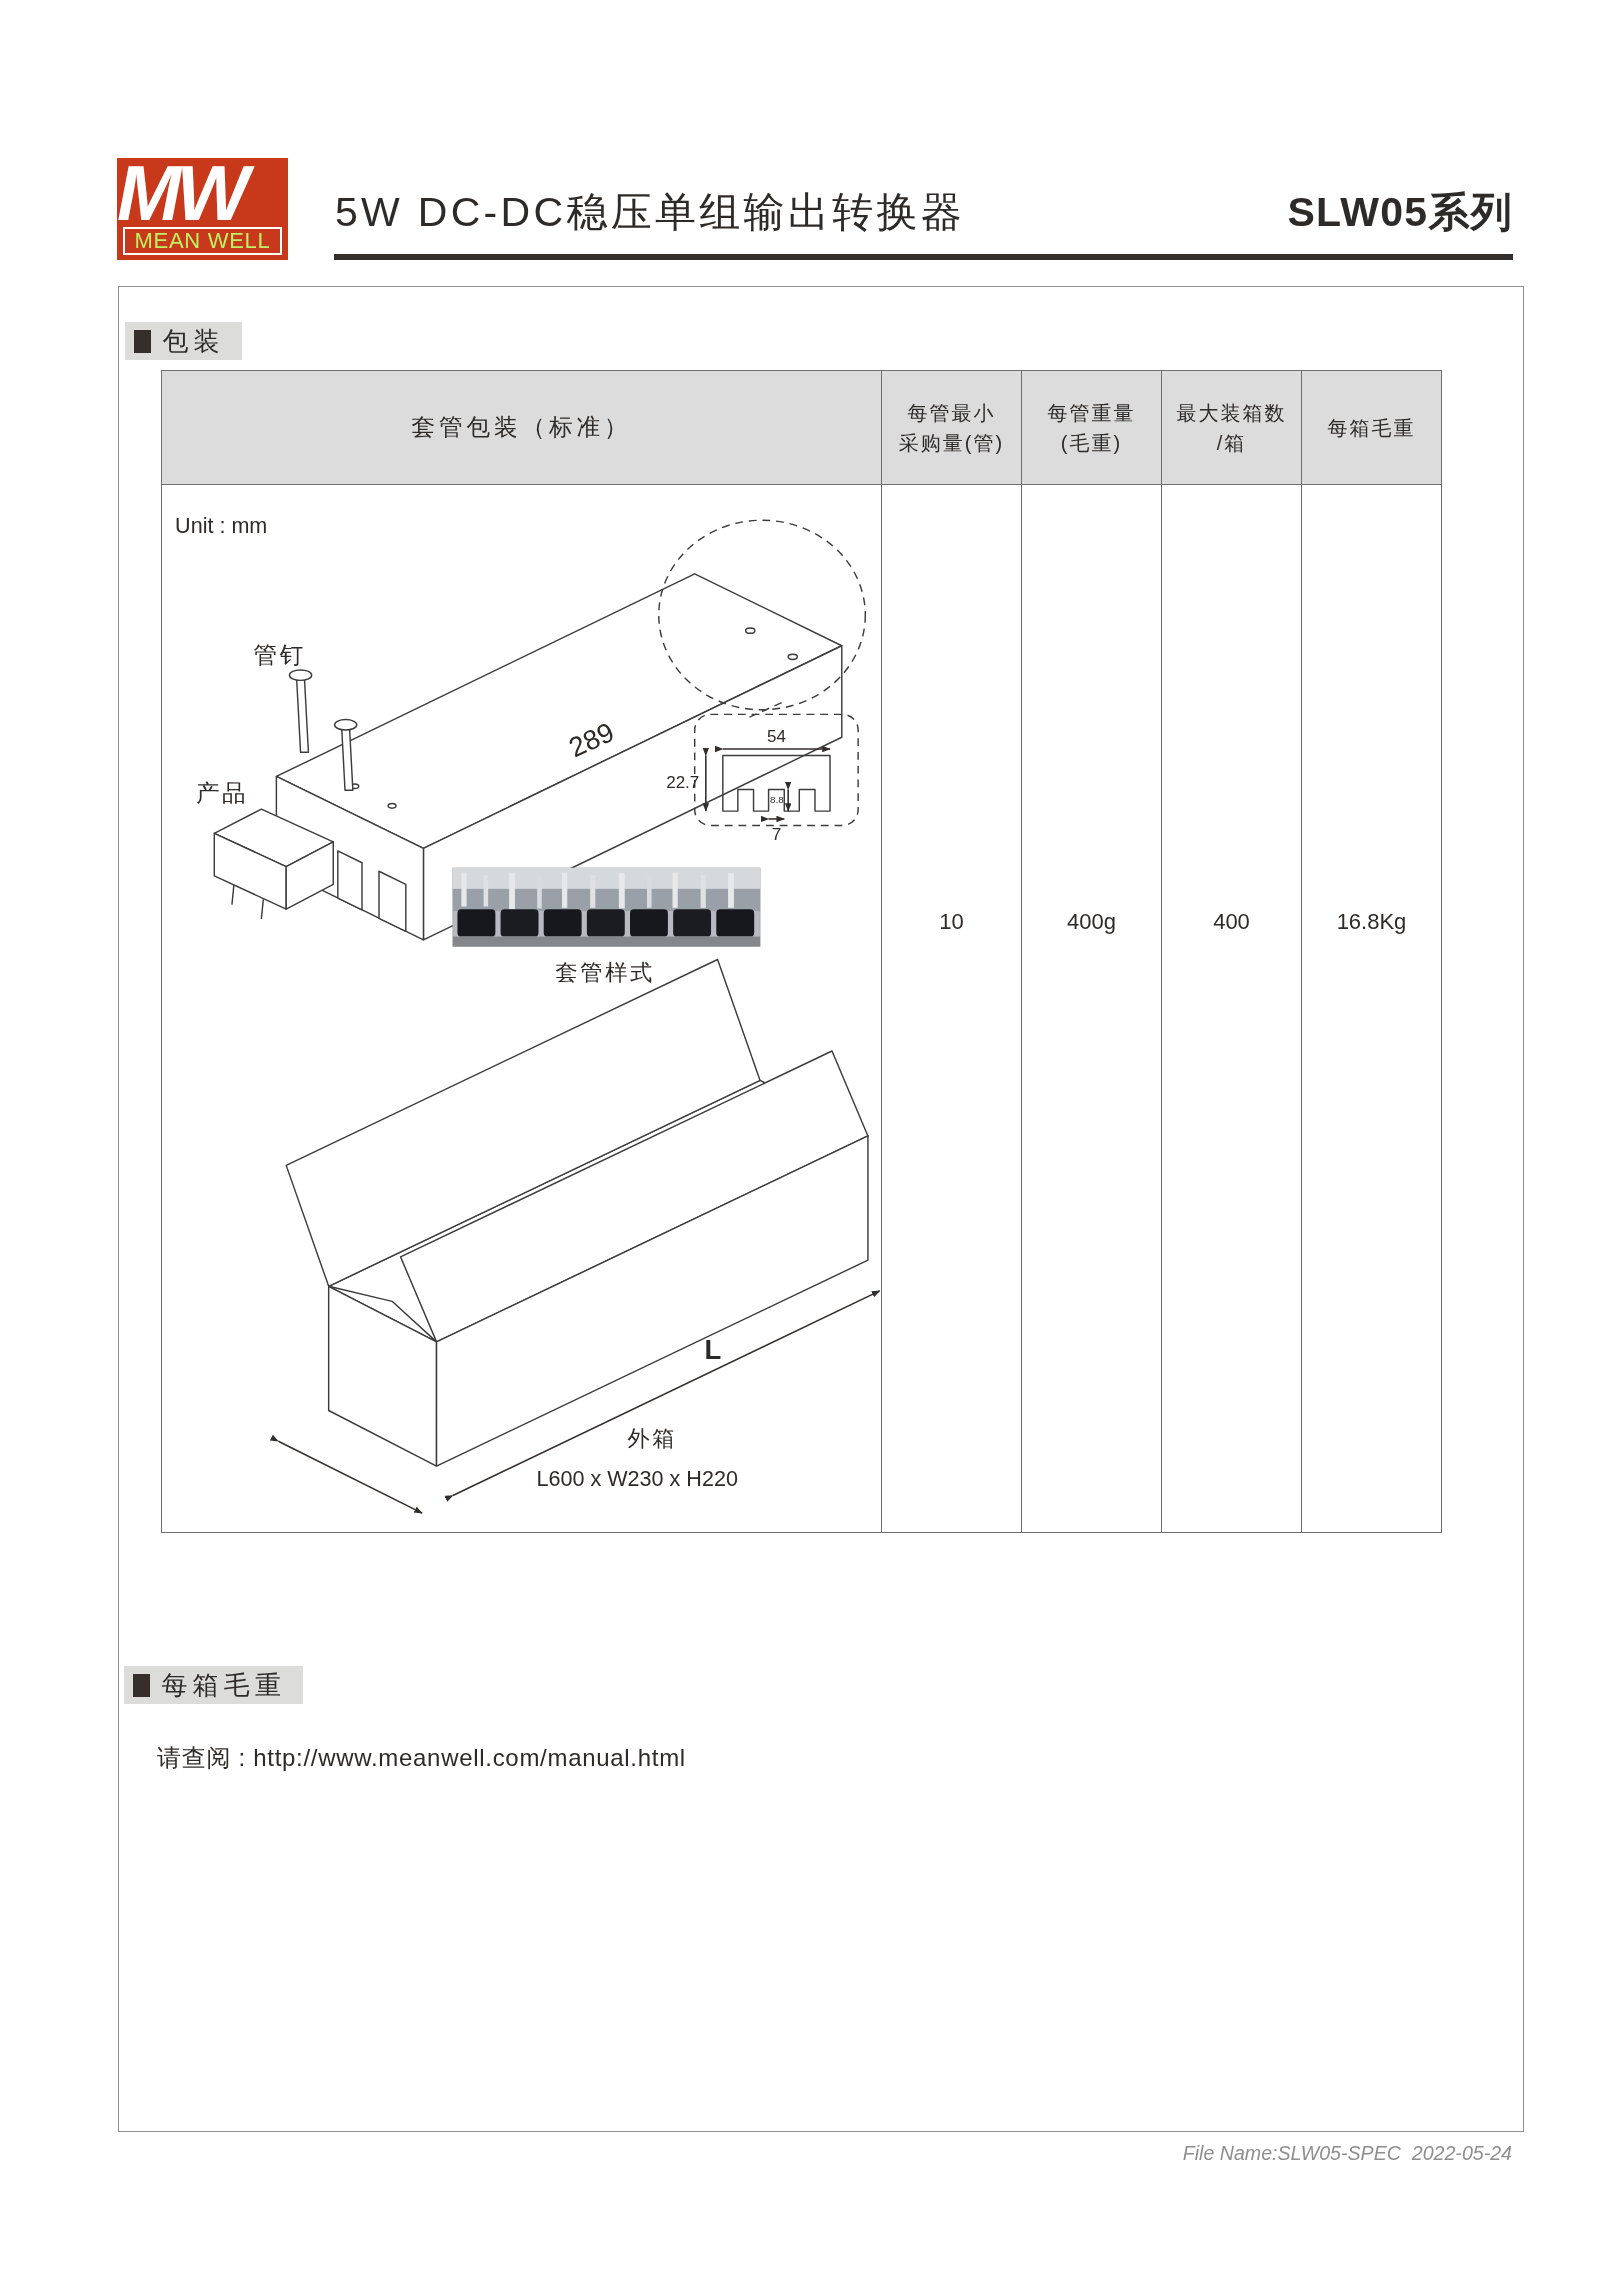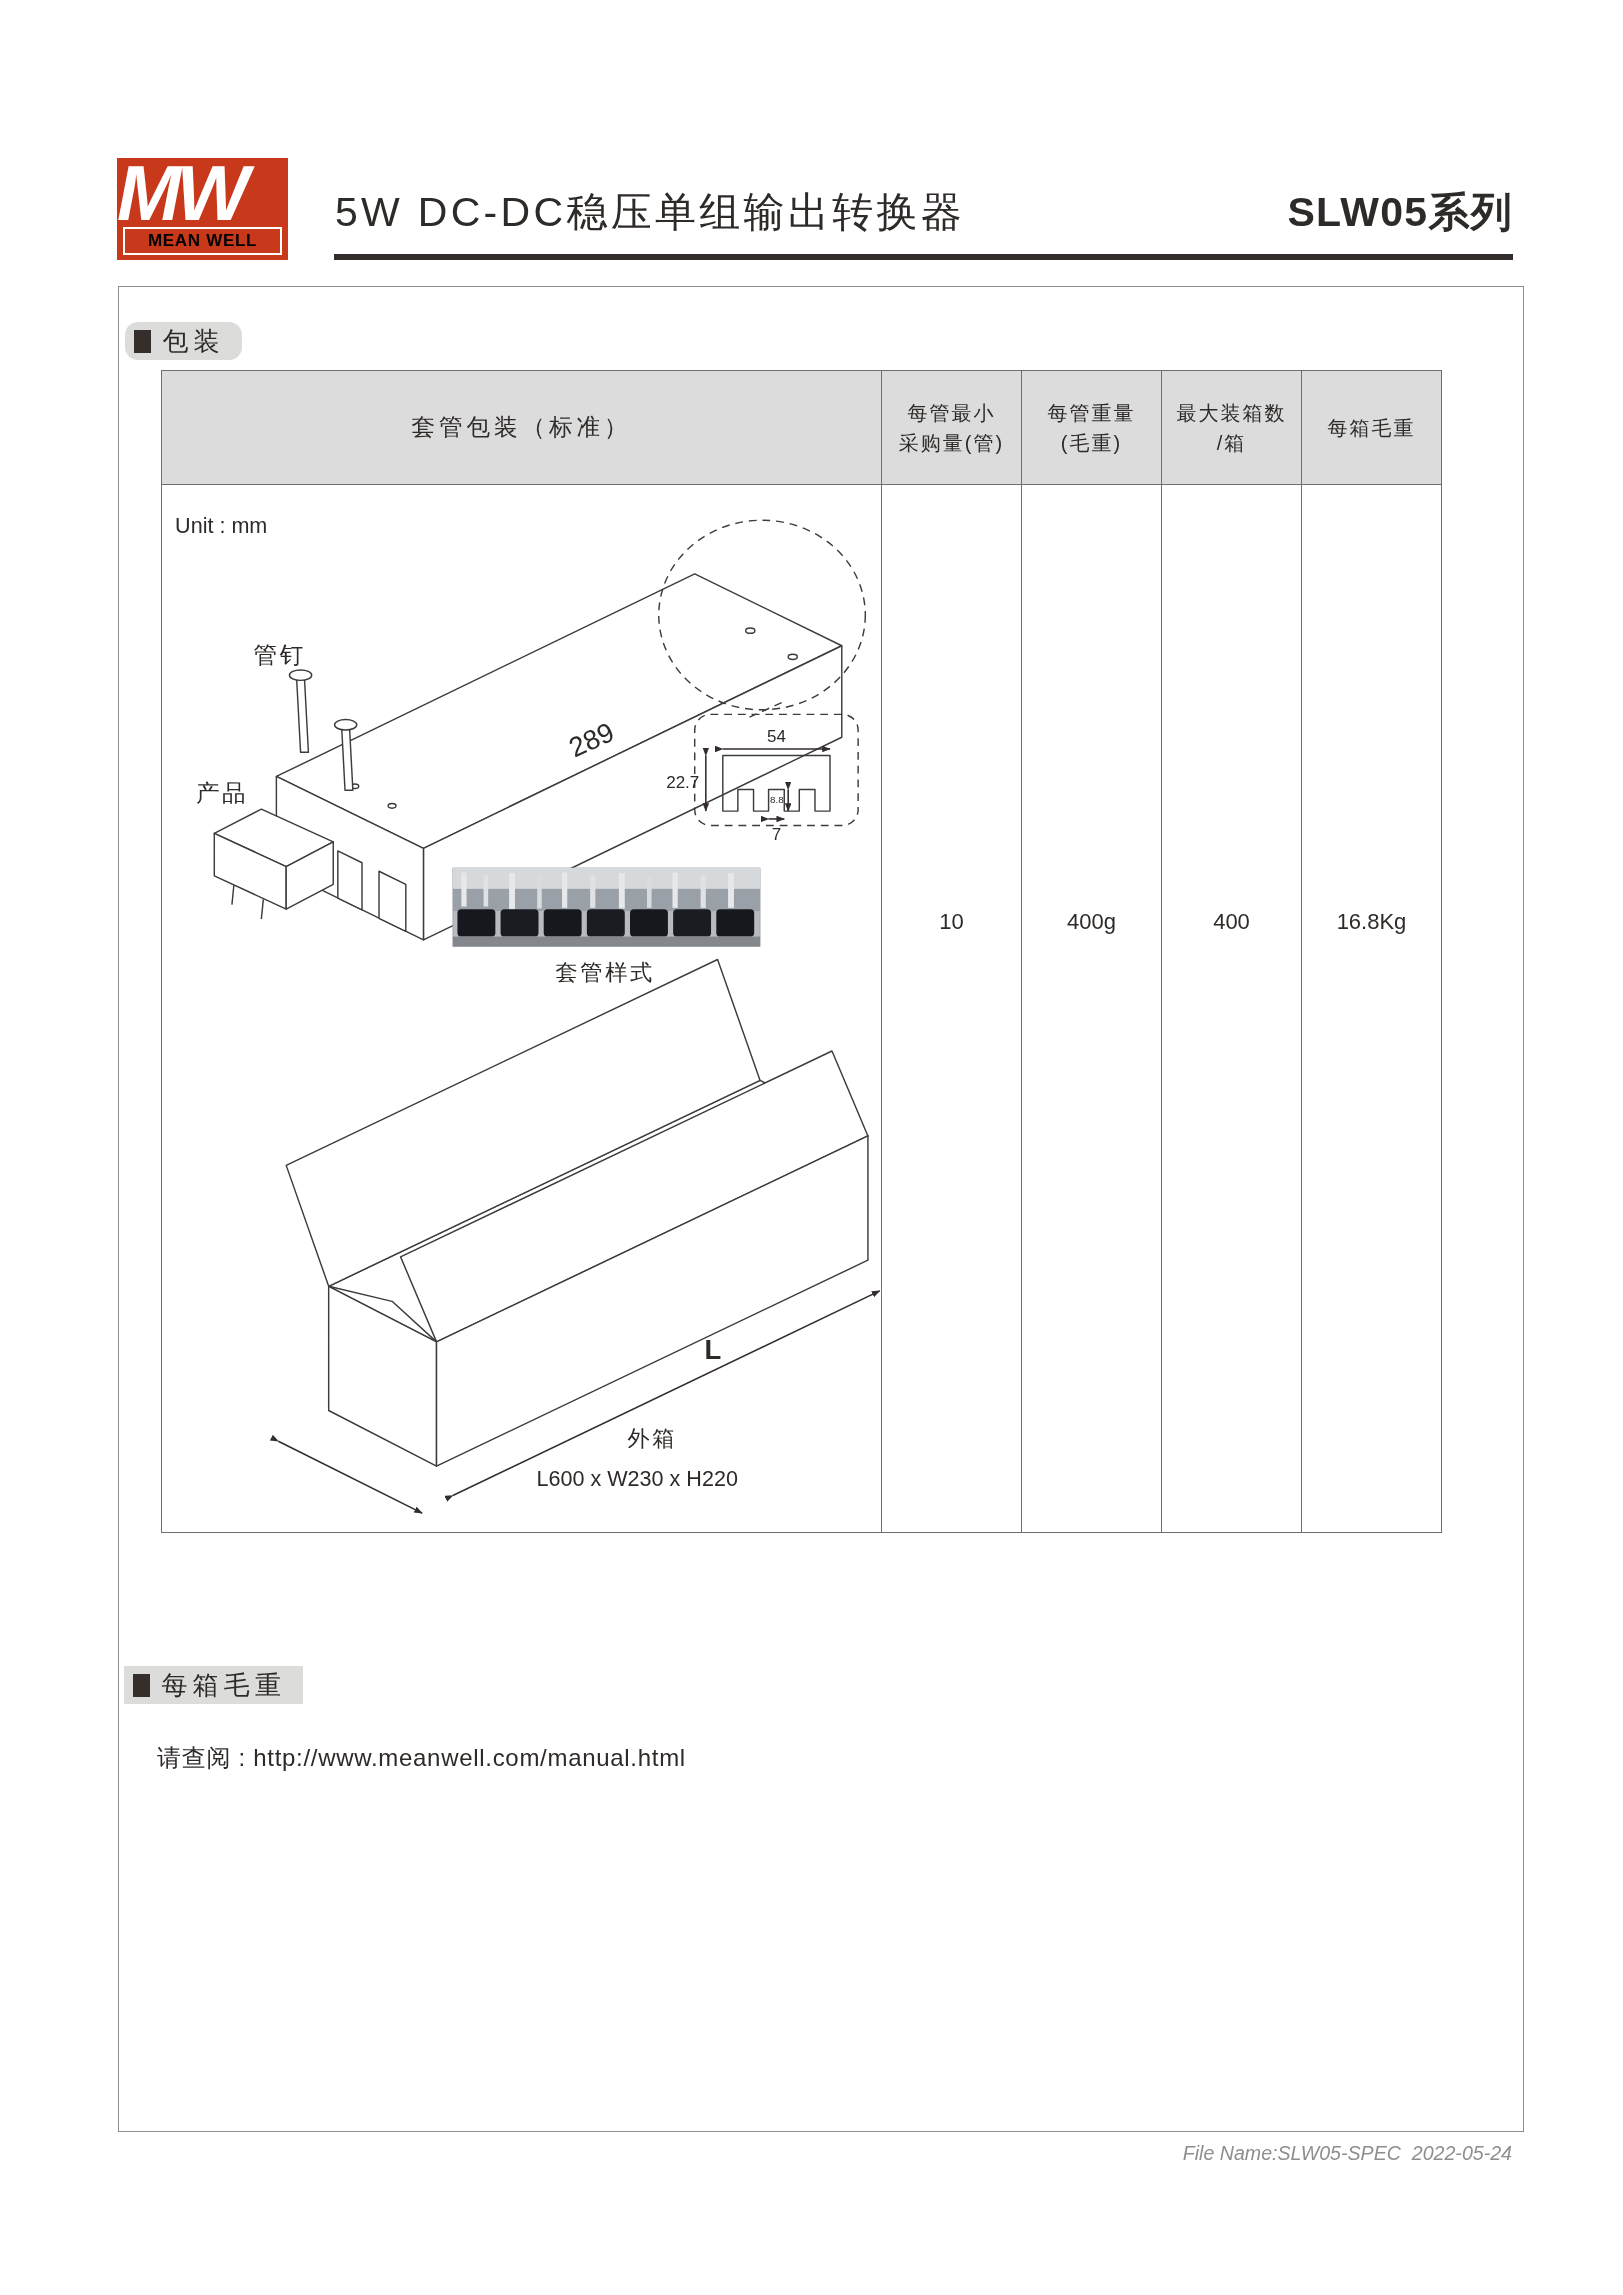--- a/index.html
+++ b/index.html
@@ -6,32 +6,32 @@
   body{
     width:1623px;height:2295px;position:relative;background:#ffffff;
     font-family:"Liberation Sans", sans-serif;color:#2e2a28;overflow:hidden;
   }
   
   .logo{position:absolute;left:117px;top:158px;width:171px;height:102px;background:#C8381B;}
   .logo-mw{position:absolute;top:-9.2px;left:0;right:0;
     font-size:77px;font-weight:bold;font-style:italic;color:#fff;letter-spacing:-4.6px;}
   .logo-band{position:absolute;left:5.9px;right:5.9px;bottom:5.2px;height:27.5px;border:2.6px solid #fff;
     box-sizing:border-box;display:flex;align-items:center;justify-content:center;}
-  .logo-band span{color:#000000;font-weight:bold;font-size:17px;letter-spacing:0.7px;white-space:nowrap;}
+  .logo-band span{color:#bef264;font-weight:normal;font-size:22px;letter-spacing:0.7px;white-space:nowrap;}
   
   .doc-title{position:absolute;left:335px;top:185px;font-size:41px;font-weight:normal;letter-spacing:3.3px;white-space:nowrap;}
   .doc-series{position:absolute;top:185px;right:110px;font-size:41px;font-weight:bold;letter-spacing:1.3px;white-space:nowrap;}
   .title-rule{position:absolute;left:334px;top:254px;width:1179px;height:5.9px;background:#332d2b;}
   
   .frame{position:absolute;left:118px;top:286px;width:1406px;height:1846px;border:1.3px solid #8f8f8f;box-sizing:border-box;}
   
   .chip{position:absolute;background:#dcdcda;height:38px;display:flex;align-items:center;gap:11.8px;padding:0 17px 0 9.2px;}
   .chip .sq{width:16.4px;height:23px;background:#352e2b;flex:0 0 auto;}
   .chip .lbl{font-size:26px;letter-spacing:5.2px;white-space:nowrap;}
-  #chip-packaging{left:125px;top:322px;border-radius:13px;}
+  #chip-packaging{left:125px;top:322px;}
   #chip-manual{left:124px;top:1666px;}
   
   .pkg-table{position:absolute;left:161px;top:370px;width:1279px;height:1161px;border:0.7px solid #6f6f6f;box-sizing:content-box;}
   .hcell{position:absolute;top:0;height:114px;background:#dcdcdc;border-right:0.7px solid #6f6f6f;border-bottom:0.7px solid #6f6f6f;
     box-sizing:border-box;display:flex;flex-direction:column;align-items:center;justify-content:center;
     font-size:20px;line-height:1.5;letter-spacing:2px;text-align:center;}
   .hcell.first{font-size:23.6px;letter-spacing:3.9px;}
   .hcell.last{border-right:none;}
   .bcell{position:absolute;top:114px;height:1047px;border-right:0.7px solid #6f6f6f;box-sizing:border-box;}
   .bcell.last{border-right:none;}

